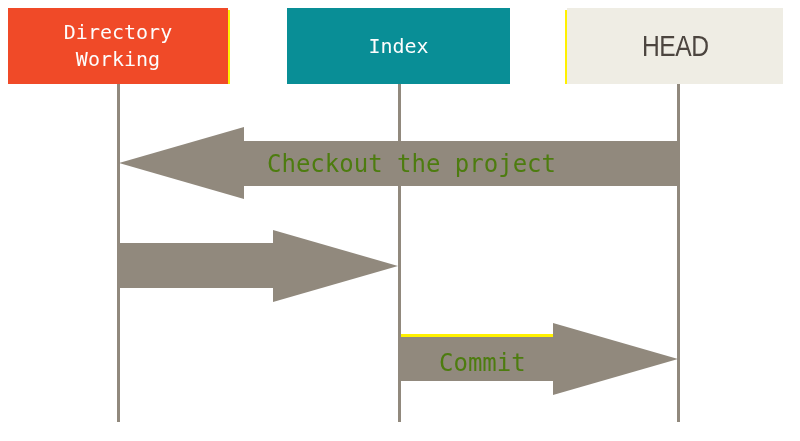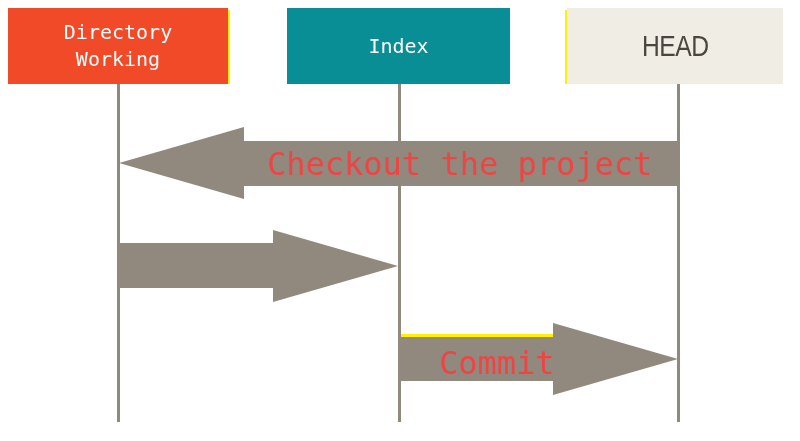--- a/index.html
+++ b/index.html
@@ -83,22 +83,22 @@
   .commit-head   {
     left: 553px; top: 323px;
     border-top: 36px solid transparent;
     border-bottom: 36px solid transparent;
     border-left: 125px solid #91897D;
   }
 
   .arrow-label {
     position: absolute;
     transform: translateY(-50%);
-    font-size: 32px;
-    color: #ef4444;
+    font-size: 24px;
+    color: #4d7c0f;
     white-space: nowrap;
   }
   .checkout-label { left: 267px; top: 164px; }
   .stage-label    { left: 135px; top: 266px; }
   .commit-label   { left: 439px; top: 363px; }
 </style>
 </head>
 <body>
 
 <div class="canvas">

